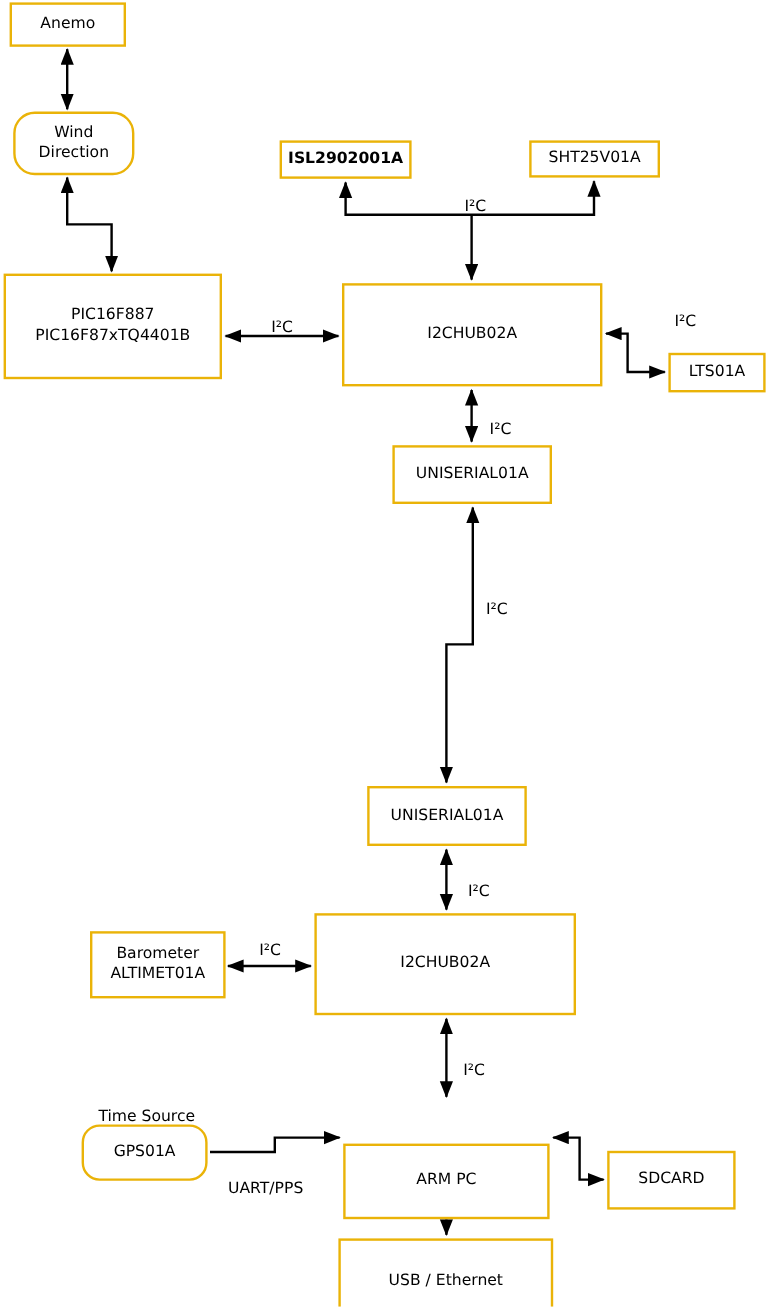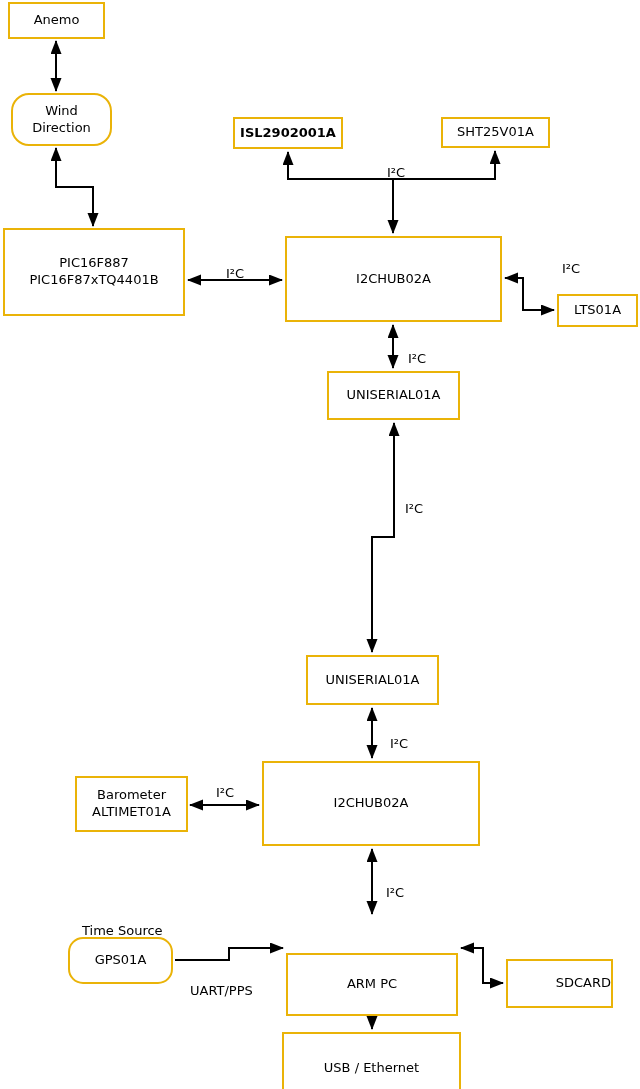--- a/index.html
+++ b/index.html
@@ -125,21 +125,21 @@
   </div>
 
   <div class="node" style="left:286px; top:917px; width:172px; height:63px;margin-top:36px;">
     <span>ARM PC</span>
   </div>
 
   <div class="node" style="left:68px; top:937px; width:105px; height:47px;border-radius:15px;">
     <span>GPS01A</span>
   </div>
 
-  <div class="node" style="left:506px; top:959px; width:107px; height:49px;align-items:flex-end;">
+  <div class="node" style="left:506px; top:959px; width:107px; height:49px;">
     <span>SDCARD</span>
   </div>
 
   <div class="node" style="left:282px; top:1032px; width:179px; height:72px;align-items:center;">
     <span>USB / Ethernet</span>
   </div>
 
   <div class="edge-label" style="left:387px; top:152px;">I²C</div>
 
   <div class="edge-label" style="left:226px; top:253px;">I²C</div>

